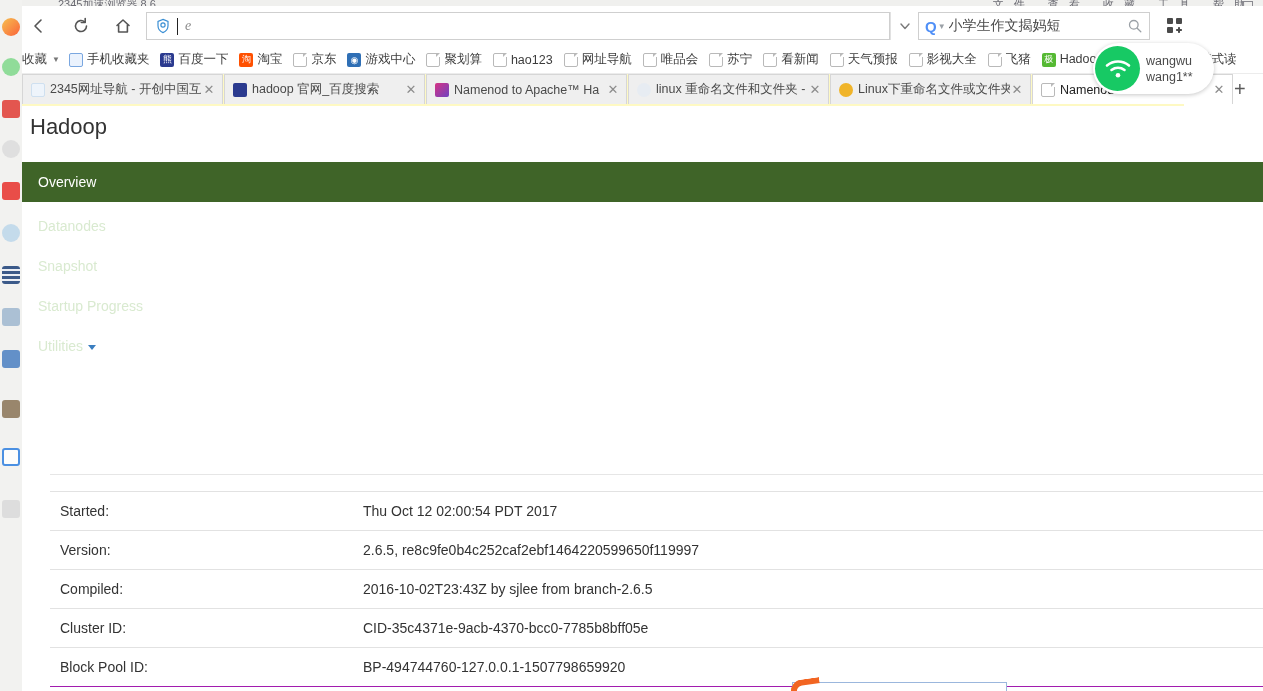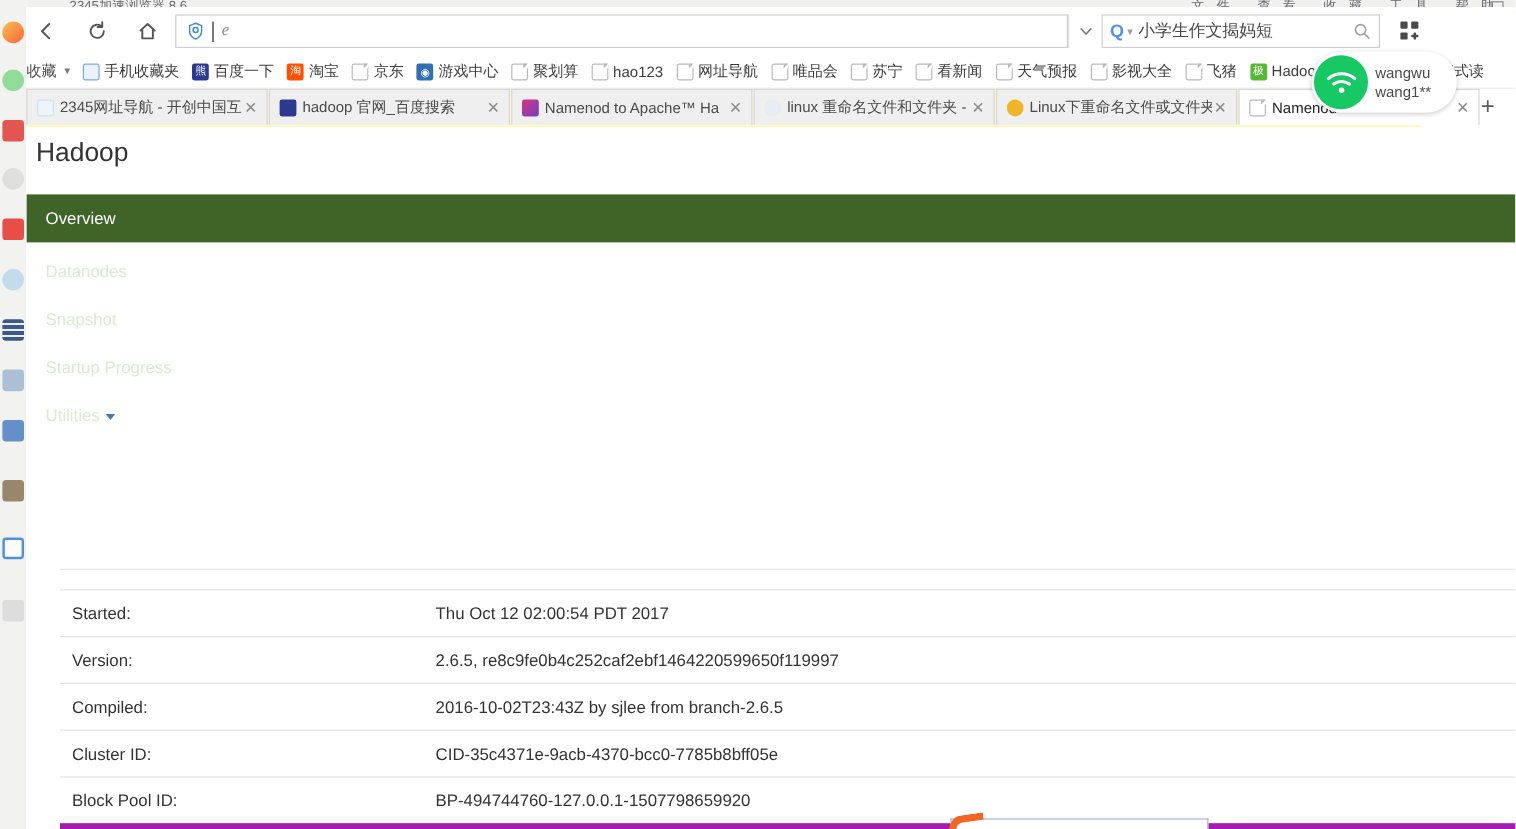--- a/index.html
+++ b/index.html
@@ -171,21 +171,21 @@
   }
   #info-table{
     position:absolute; left:28px; top:385px; width:1235px;
     border-collapse:collapse; font-size:14px; color:#333;
   }
   #info-table td{
     border-top:1px solid #e2e2e2; padding:11px 8px; vertical-align:middle;
   }
   #info-table td.k{ width:305px; font-weight:normal; padding-left:10px;}
   #info-table td.v{ color:#333; }
-  #info-table tr:last-child td{ border-bottom:6px solid #a21caf;}
+  #info-table tr:last-child td{ border-bottom:1px solid #a21caf;}
 
   
   #bottom-popup{
     position:absolute; left:792px; top:682px; width:215px; height:9px;
     border:1px solid #9bb7dd; border-bottom:none; background:#fff;
   }
   #bottom-swoosh{
     position:absolute; left:790px; top:679px; width:30px; height:12px;
     border-top:6px solid #f26522; border-left:6px solid #f26522;
     border-top-left-radius:14px; transform:rotate(-8deg);

